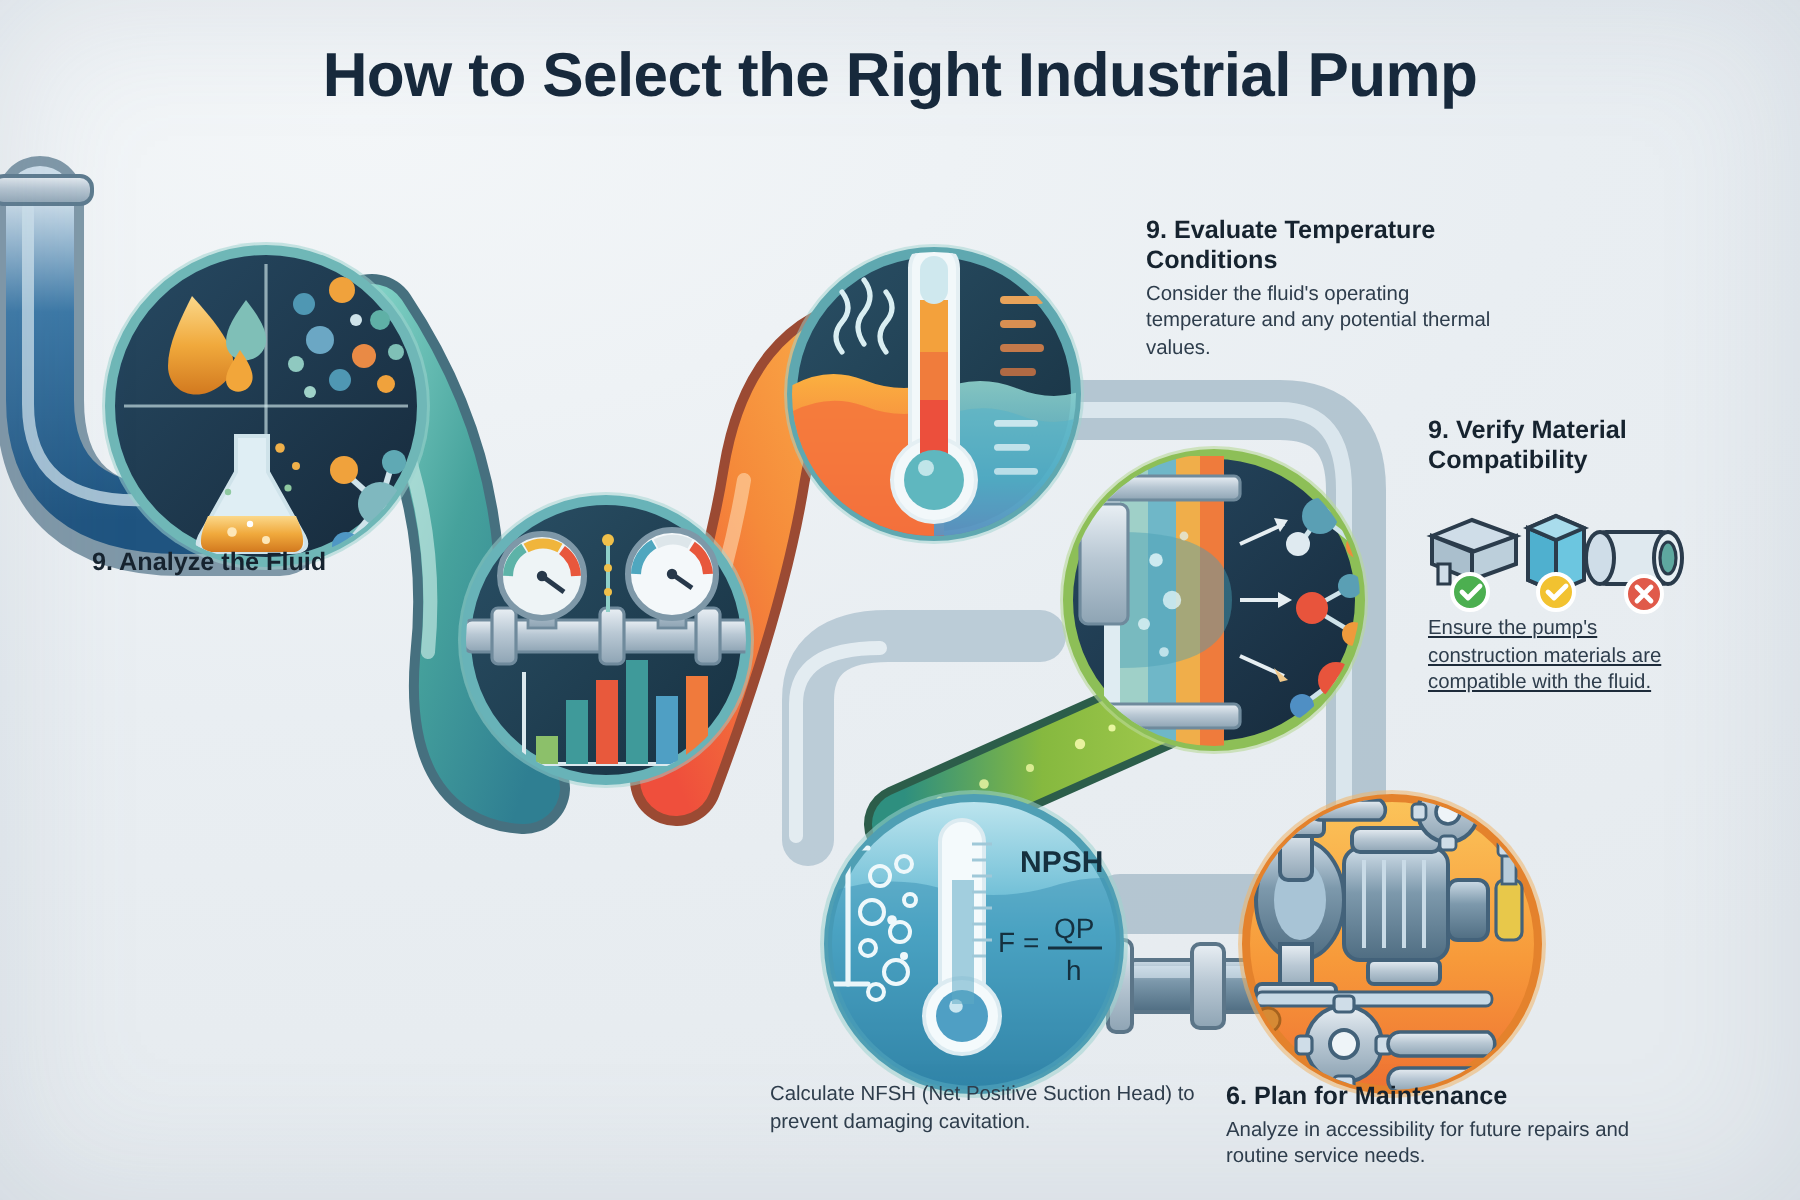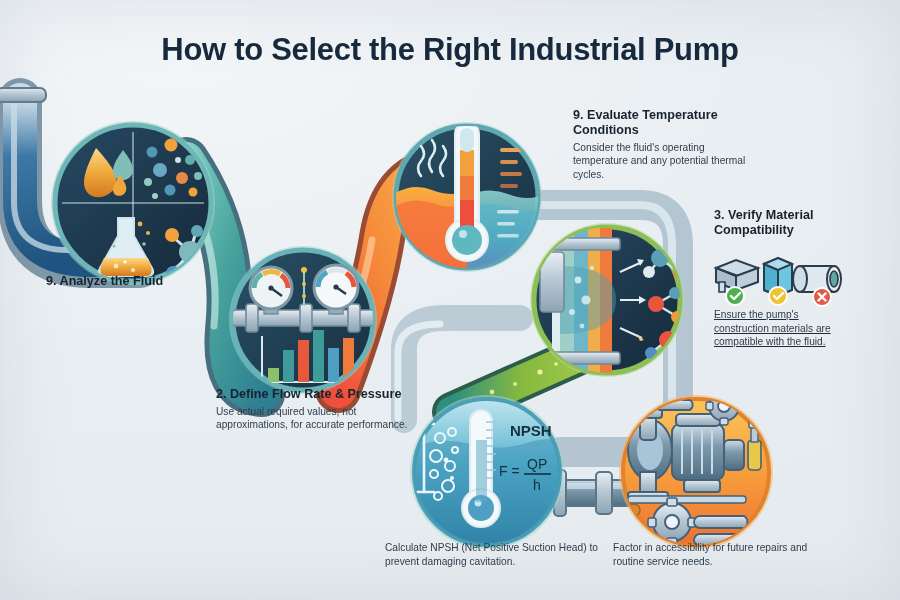--- a/index.html
+++ b/index.html
@@ -13,21 +13,21 @@
   .bgwash{position:absolute;inset:0;
     background:
       radial-gradient(120% 90% at 20% 10%, #f3f6f8 0%, #e9eef2 55%, #e6ebef 100%);
   }
   .vign{position:absolute;inset:0;box-shadow:inset 0 0 70px rgba(120,140,160,.18);}
 
   svg.layer{position:absolute;left:0;top:0;width:900px;height:600px;}
 
   
   .title{
-    position:absolute;left:0;top:32px;width:900px;text-align:center;
+    position:absolute;left:0;top:20px;width:900px;text-align:center;
     font-size:31px;font-weight:bold;letter-spacing:-.3px;color:#17293c;
   }
   .blk{position:absolute;}
   .blk .h{font-size:12.6px;font-weight:bold;color:#16232f;line-height:1.18;margin:0 0 3px 0;}
   .blk .p{font-size:10.2px;line-height:1.33;color:#2e3d4c;margin:0;}
 
   #s1{left:46px;top:274px;width:180px;}
   #s2{left:216px;top:387px;width:205px;}
   #s3{left:573px;top:108px;width:175px;}
   #s4{left:714px;top:208px;width:118px;}
@@ -522,37 +522,34 @@
   </svg>
 
   <div class="vign"></div>
 
   <div class="title">How to Select the Right Industrial Pump</div>
 
   <div class="blk" id="s1">
     <p class="h">9. Analyze the Fluid</p>
   </div>
 
-  <div class="blk" id="s2">
-    <p class="h">2. Define Flow Rate &amp; Pressure</p>
-    <p class="p">Use actual required values, not approximations, for accurate performance.</p>
-  </div>
 
   <div class="blk" id="s3">
     <p class="h">9. Evaluate Temperature Conditions</p>
-    <p class="p">Consider the fluid's operating temperature and any potential thermal cycles.</p>
+    <p class="p">Consider the fluid's operating temperature and any potential thermal values.</p>
   </div>
 
   <div class="blk" id="s4">
-    <p class="h">3. Verify Material Compatibility</p>
+    <p class="h">9. Verify Material Compatibility</p>
   </div>
   <div class="blk" id="s4p">
     <p class="p">Ensure the pump's construction materials are compatible with the fluid.</p>
   </div>
 
   <div class="blk" id="s5">
-    <p class="p">Calculate NPSH (Net Positive Suction Head) to prevent damaging cavitation.</p>
+    <p class="p">Calculate NFSH (Net Positive Suction Head) to prevent damaging cavitation.</p>
   </div>
 
   <div class="blk" id="s6">
-    <p class="p">Factor in accessibility for future repairs and routine service needs.</p>
+    <p class="h">6. Plan for Maintenance</p>
+    <p class="p">Analyze in accessibility for future repairs and routine service needs.</p>
   </div>
 </div>
 
 </body></html>

